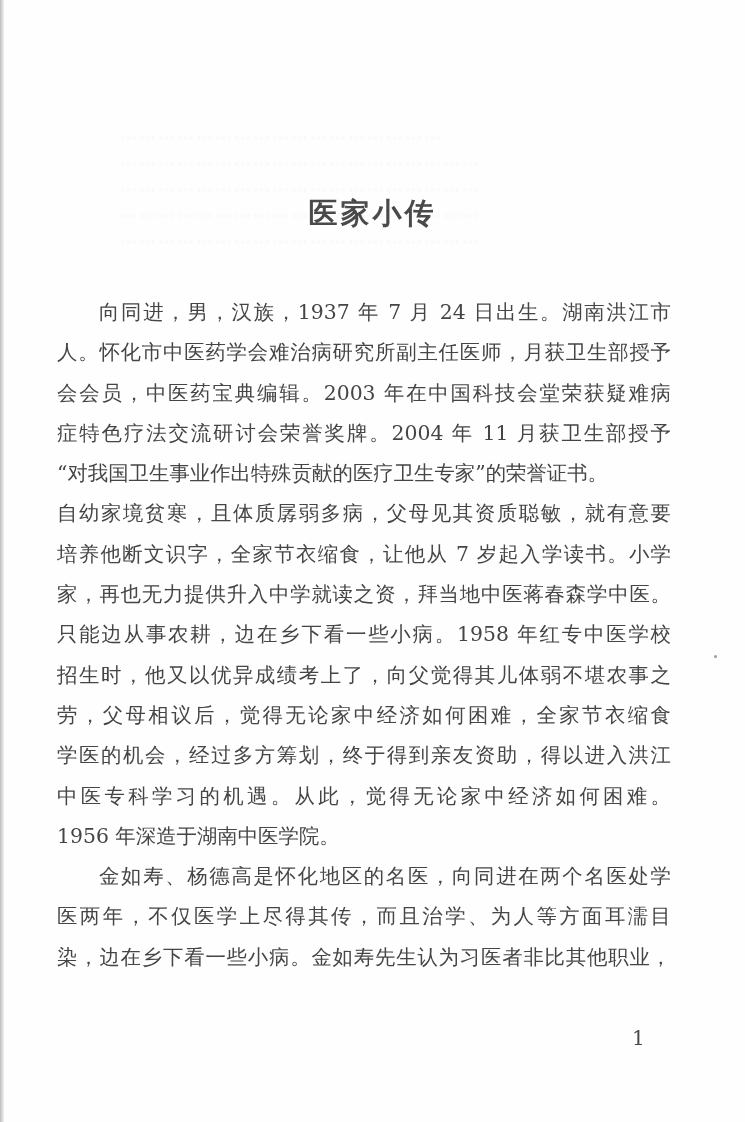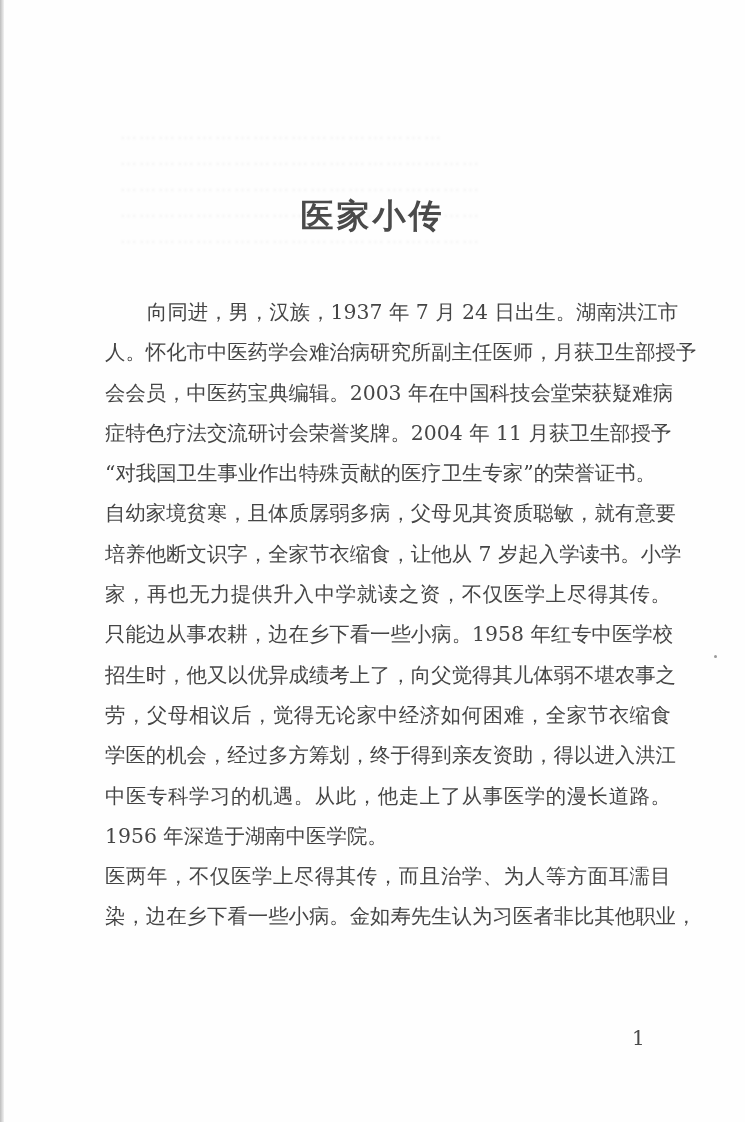--- a/index.html
+++ b/index.html
@@ -40,41 +40,40 @@
       white-space: nowrap;
       overflow: hidden;
     }
     .bleed-line { height: 26px; overflow: hidden; }
     .title {
       position: absolute;
       left: 0; right: 0;
       top: 194px;
       text-align: center;
       font-family: "DejaVu Sans", "Liberation Sans", sans-serif;
-      font-size: 33px;
+      font-size: 29px;
       font-weight: bold;
       letter-spacing: 3px;
       color: #4a4a4a;
     }
     .body-text {
       position: absolute;
       left: 57px;
       top: 292px;
       width: 614px;
       font-size: 20.4px;
       line-height: 40.3px;
       color: #454545;
       text-align: justify;
     }
     .line {
       display: block;
       white-space: nowrap;
       text-align-last: justify;
       height: 40.3px;
-      margin-left: 48px;
     }
     .line.last { text-align-last: left; }
     .line.indent { padding-left: 42px; }
     .dot {
       position: absolute;
       left: 714px;
       top: 655px;
       width: 3px; height: 3px;
       background: #9a9a9a;
       border-radius: 50%;
@@ -106,28 +105,29 @@
   <div class="body-text">
 
     <span class="line indent">向同进，男，汉族，1937 年 7 月 24 日出生。湖南洪江市</span>
     <span class="line">人。怀化市中医药学会难治病研究所副主任医师，月获卫生部授予</span>
     <span class="line">会会员，中医药宝典编辑。2003 年在中国科技会堂荣获疑难病</span>
     <span class="line">症特色疗法交流研讨会荣誉奖牌。2004 年 11 月获卫生部授予</span>
     <span class="line last">“对我国卫生事业作出特殊贡献的医疗卫生专家”的荣誉证书。</span>
 
     <span class="line">自幼家境贫寒，且体质孱弱多病，父母见其资质聪敏，就有意要</span>
     <span class="line">培养他断文识字，全家节衣缩食，让他从 7 岁起入学读书。小学</span>
-    <span class="line">家，再也无力提供升入中学就读之资，不仅医学上尽得其传。</span>
+    <span class="line">家，再也无力提供升入中学就读之资，拜当地中医蒋春森学中医。</span>
     <span class="line">只能边从事农耕，边在乡下看一些小病。1958 年红专中医学校</span>
     <span class="line">招生时，他又以优异成绩考上了，向父觉得其儿体弱不堪农事之</span>
     <span class="line">劳，父母相议后，觉得无论家中经济如何困难，全家节衣缩食</span>
     <span class="line">学医的机会，经过多方筹划，终于得到亲友资助，得以进入洪江</span>
-    <span class="line">中医专科学习的机遇。从此，他走上了从事医学的漫长道路。</span>
+    <span class="line">中医专科学习的机遇。从此，觉得无论家中经济如何困难。</span>
     <span class="line last">1956 年深造于湖南中医学院。</span>
 
+    <span class="line indent">金如寿、杨德高是怀化地区的名医，向同进在两个名医处学</span>
     <span class="line">医两年，不仅医学上尽得其传，而且治学、为人等方面耳濡目</span>
     <span class="line">染，边在乡下看一些小病。金如寿先生认为习医者非比其他职业，</span>
   </div>
 
   <div class="dot"></div>
 
   <div class="page-number">1</div>
 </div>
 
 </body></html>

